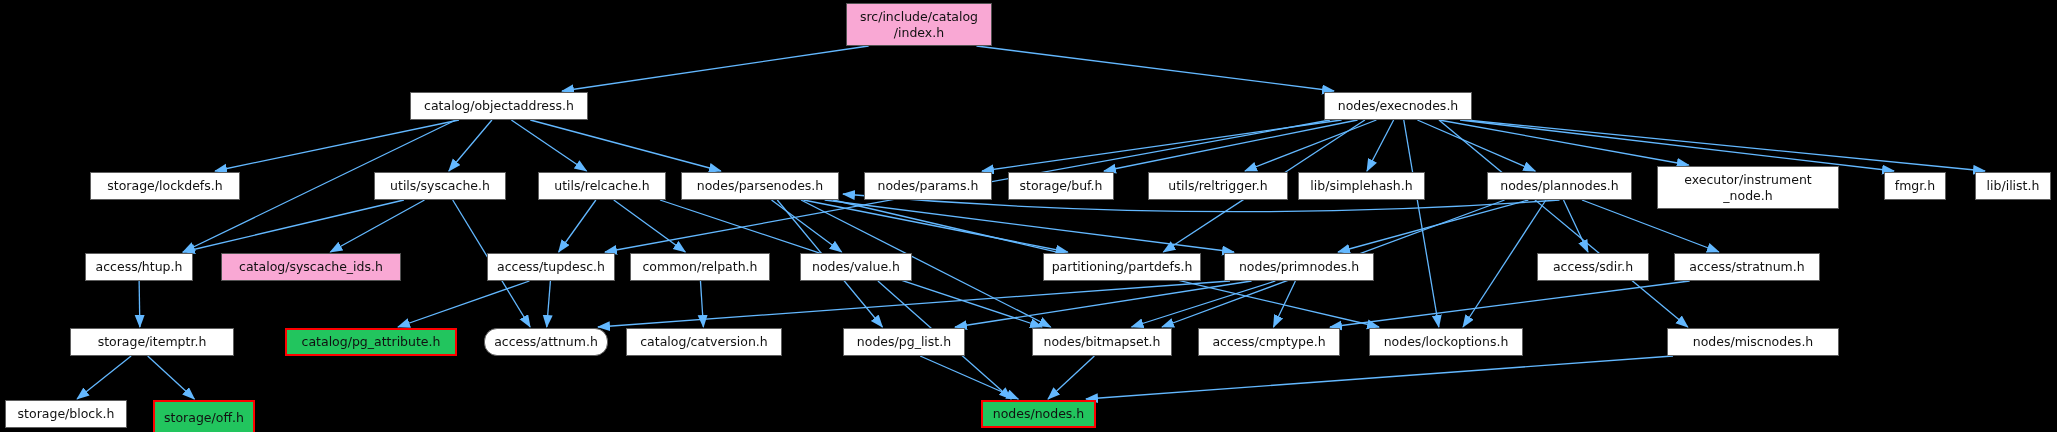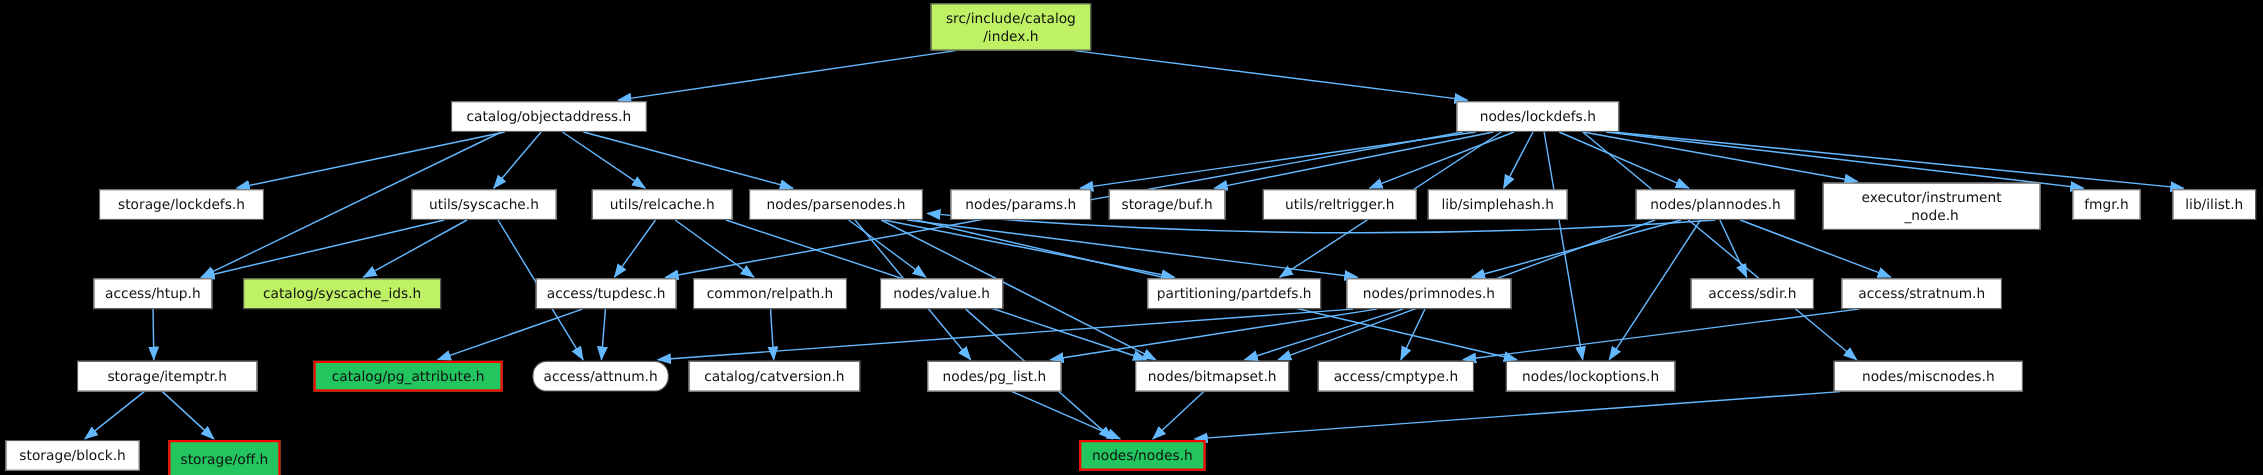--- a/index.html
+++ b/index.html
@@ -16,21 +16,21 @@
     box-sizing:border-box;
     display:flex;align-items:center;justify-content:center;
     text-align:center;
     white-space:pre-line;
     font-size:12.5px;
     line-height:1.28;
     color:#111;
     cursor:pointer;
   }
   .gnode.normal{background:#ffffff;border:1.5px solid #5f5f5f;}
-  .gnode.gray{background:#bef264;border:1.5px solid #525252;}
+  .gnode.gray{background:#f9a8d4;border:1.5px solid #525252;}
   .gnode.red{background:#22c55e;border:2px solid #ff0000;}
 </style>
 </head>
 <body>
 
 <div id="stage">
   <svg id="edges" width="2057" height="432" viewBox="0 0 2057 432">
     <defs>
       <marker id="arrow" markerUnits="userSpaceOnUse" markerWidth="14" markerHeight="12" refX="12" refY="5" orient="auto">
         <path d="M0,0 L13,5 L0,10 z" fill="#63b8ff"></path>
@@ -88,31 +88,31 @@
         <path d="M147.68,356 L194.4,399" fill="none" stroke="#63b8ff" stroke-width="1.3" marker-end="url(#arrow)"></path>
         <path d="M550.4,281 L546.75,327" fill="none" stroke="#63b8ff" stroke-width="1.3" marker-end="url(#arrow)"></path>
         <path d="M529.4,281 L398,327" fill="none" stroke="#63b8ff" stroke-width="1.3" marker-end="url(#arrow)"></path>
         <path d="M700.48,281 L703.4,327" fill="none" stroke="#63b8ff" stroke-width="1.3" marker-end="url(#arrow)"></path>
       </g>
   </svg>
   <div id="nodelayer">
       <div class="gnode gray" style="left: 846px; top: 3px; width: 146px; height: 43px;">src/include/catalog
 /index.h</div>
       <div class="gnode normal" style="left: 410px; top: 92px; width: 178px; height: 28px;">catalog/objectaddress.h</div>
-      <div class="gnode normal" style="left: 1324px; top: 92px; width: 148px; height: 28px;">nodes/lockdefs.h</div>
+      <div class="gnode normal" style="left: 1324px; top: 92px; width: 148px; height: 28px;">nodes/execnodes.h</div>
       <div class="gnode normal" style="left: 90px; top: 172px; width: 150px; height: 28px;">storage/lockdefs.h</div>
       <div class="gnode normal" style="left: 374px; top: 172px; width: 132px; height: 28px;">utils/syscache.h</div>
       <div class="gnode normal" style="left: 538px; top: 172px; width: 128px; height: 28px;">utils/relcache.h</div>
       <div class="gnode normal" style="left: 681px; top: 172px; width: 158px; height: 28px;">nodes/parsenodes.h</div>
       <div class="gnode normal" style="left: 864px; top: 172px; width: 128px; height: 28px;">nodes/params.h</div>
       <div class="gnode normal" style="left: 1008px; top: 172px; width: 106px; height: 28px;">storage/buf.h</div>
       <div class="gnode normal" style="left: 1148px; top: 172px; width: 140px; height: 28px;">utils/reltrigger.h</div>
       <div class="gnode normal" style="left: 1298px; top: 172px; width: 127px; height: 28px;">lib/simplehash.h</div>
       <div class="gnode normal" style="left: 1487px; top: 172px; width: 145px; height: 28px;">nodes/plannodes.h</div>
-      <div class="gnode normal" style="left: 1657px; top: 166px; width: 198px; height: 43px;">executor/instrument
+      <div class="gnode normal" style="left: 1657px; top: 166px; width: 182px; height: 43px;">executor/instrument
 _node.h</div>
       <div class="gnode normal" style="left: 1884px; top: 172px; width: 62px; height: 28px;">fmgr.h</div>
       <div class="gnode normal" style="left: 1975px; top: 172px; width: 76px; height: 28px;">lib/ilist.h</div>
       <div class="gnode normal" style="left: 85px; top: 253px; width: 108px; height: 28px;">access/htup.h</div>
       <div class="gnode gray" style="left: 221px; top: 253px; width: 180px; height: 28px;">catalog/syscache_ids.h</div>
       <div class="gnode normal" style="left: 487px; top: 253px; width: 128px; height: 28px;">access/tupdesc.h</div>
       <div class="gnode normal" style="left: 630px; top: 253px; width: 140px; height: 28px;">common/relpath.h</div>
       <div class="gnode normal" style="left: 800px; top: 253px; width: 112px; height: 28px;">nodes/value.h</div>
       <div class="gnode normal" style="left: 1043px; top: 253px; width: 158px; height: 28px;">partitioning/partdefs.h</div>
       <div class="gnode normal" style="left: 1224px; top: 253px; width: 150px; height: 28px;">nodes/primnodes.h</div>

